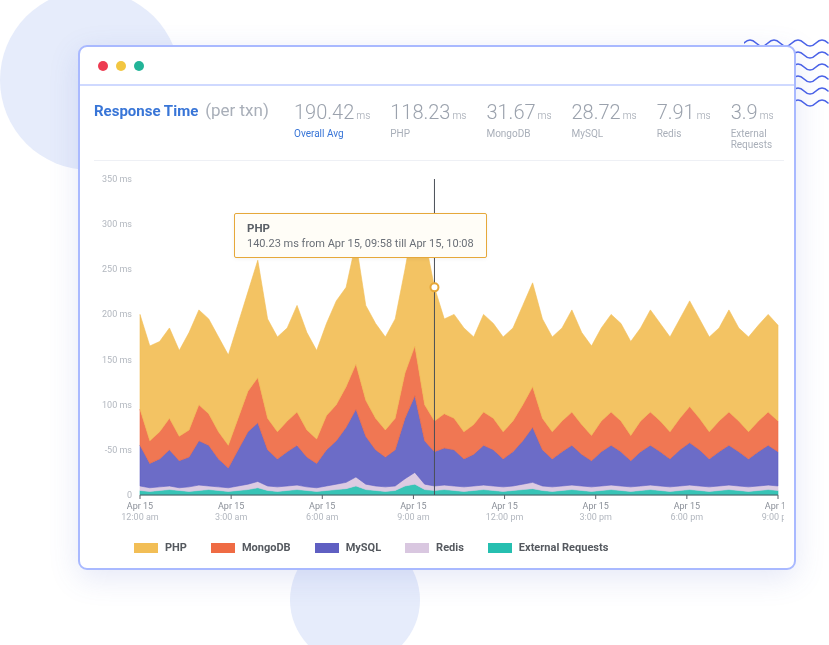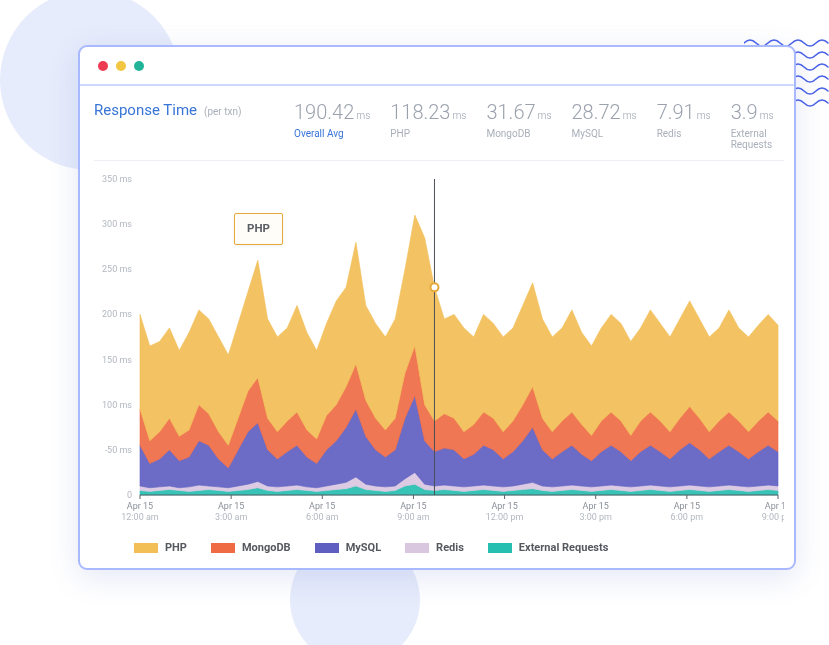--- a/index.html
+++ b/index.html
@@ -67,25 +67,25 @@
     display: flex;
     align-items: flex-start;
     border-bottom: 1px solid #eef0f5;
     padding-bottom: 10px;
     margin-bottom: 8px;
   }
   .title-block { flex: 0 0 200px; }
   .title-main {
     color: #3875d7;
     font-size: 15px;
-    font-weight: 400;
+    font-weight: 700;
   }
   .title-sub {
     color: #a9afb9;
-    font-size: 10px;
+    font-size: 17px;
     margin-left: 3px;
   }
   .metrics {
     display: flex;
     gap: 20px;
     flex: 1;
   }
   .metric { display: flex; flex-direction: column; }
   .metric .val {
     color: #9ba2ad;
@@ -233,20 +233,21 @@
           <text class="x-tick-line1" x="592.8571428571428" y="338" text-anchor="middle">Apr 15</text>
           <text class="x-tick-line2" x="592.8571428571428" y="349" text-anchor="middle">6:00 pm</text>
           <line x1="684" y1="324" x2="684" y2="328" stroke="#5a5f66"></line>
           <text class="x-tick-line1" x="684" y="338" text-anchor="middle">Apr 15</text>
           <text class="x-tick-line2" x="684" y="349" text-anchor="middle">9:00 pm</text>
           <line x1="340.46153846153845" y1="8" x2="340.46153846153845" y2="324" stroke="#4a4f57" stroke-width="1"></line>
           <circle cx="340.46153846153845" cy="116.34285714285716" r="4" fill="#fff" stroke="#e6a83a" stroke-width="2"></circle>
         </svg>
       <div class="tooltip">
         <div class="tt-title">PHP</div>
+        <div>140.23 ms from Apr 15, 09:58 till Apr 15, 10:08</div>
       </div>
     </div>
 
     <div class="legend" id="legend">
         <div class="legend-item">
           <span class="legend-swatch" style="background:#f2be56"></span>
           <span>PHP</span>
         </div>
         <div class="legend-item">
           <span class="legend-swatch" style="background:#ef6b44"></span>

